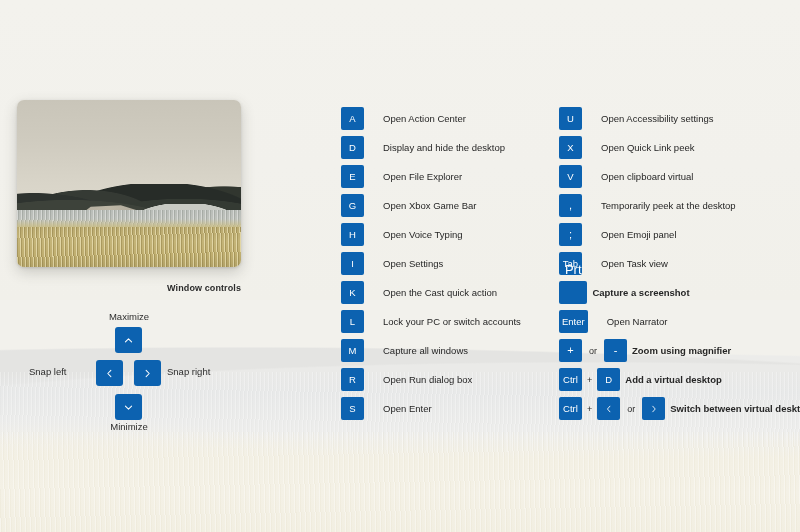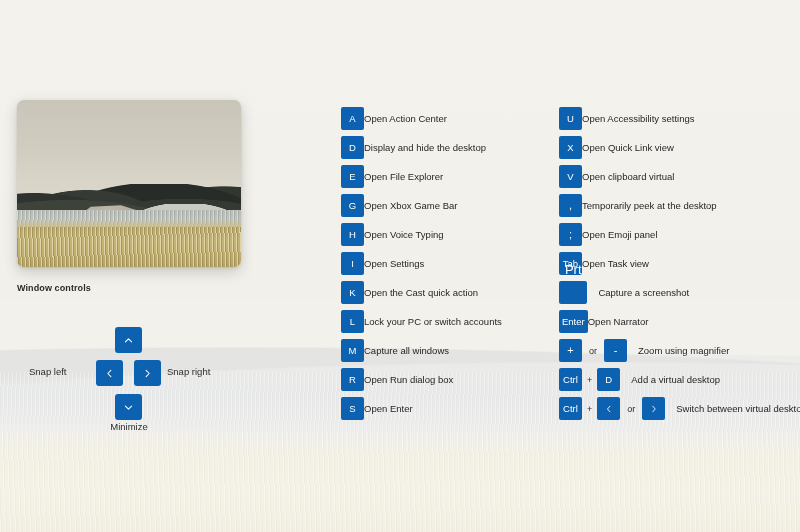--- a/index.html
+++ b/index.html
@@ -147,21 +147,21 @@
   }
   .thumb-grass-hi {
     position: absolute; left: 0; bottom: 24%; width: 100%; height: 5%;
     background: linear-gradient(180deg, rgba(198,186,134,0) 0%, rgba(201,188,131,0.85) 100%);
   }
 
   
   .wincontrols { position: absolute; left: 17px; top: 283px; width: 224px; }
 
   .wc-title {
-    text-align: left;
+    text-align: right;
     font-size: 9px;
     font-weight: bold;
     color: #2b2b2b;
     letter-spacing: .1px;
   }
 
   .wc-diagram { position: relative; height: 120px; margin-top: 20px; }
 
   .wc-key {
     position: absolute;
@@ -233,22 +233,23 @@
     color: #2d2d2d;
     padding: 0 5px;
     white-space: nowrap;
   }
   .joiner.wide { padding: 0 7px; }
 
   .desc {
     font-size: 9.5px;
     color: #262626;
     white-space: nowrap;
-  }
-  .desc.tight { margin-left: 11px; }
+    margin-left: 19px;
+  }
+  .desc.tight { margin-left: 5px; font-weight: bold; }
 </style>
 </head>
 <body>
 
 <div id="stage">
 
   <div class="bg-layer bg-sky"></div>
   <div class="bg-layer bg-hill-far"></div>
   <div class="bg-layer bg-ridge-a"></div>
   <div class="bg-layer bg-ridge-b"></div>
@@ -265,20 +266,21 @@
     <div class="thumb-midgrass"></div>
     <div class="thumb-grass-hi"></div>
     <div class="thumb-grass"></div>
   </div>
 
   <div class="wincontrols">
     <div class="wc-title">Window controls</div>
 
     <div class="wc-diagram">
 
+      <div class="wc-label wc-lbl-max">Maximize</div>
 
       <div class="wc-key wc-up">
         <span>
           <svg width="11" height="11" viewBox="0 0 16 16" fill="none" stroke="#ffffff" stroke-width="1.5" stroke-linecap="round" stroke-linejoin="round">
             <polyline points="3.5,10 8,5.5 12.5,10"></polyline>
           </svg>
         </span>
       </div>
 
       <div class="wc-key wc-left">
@@ -383,21 +385,21 @@
       <div class="row">
         <div class="key">
           <span>U</span>
         </div>
         <span class="desc">Open Accessibility settings</span>
       </div>
       <div class="row">
         <div class="key">
           <span>X</span>
         </div>
-        <span class="desc">Open Quick Link view</span>
+        <span class="desc">Open Quick Link peek</span>
       </div>
       <div class="row">
         <div class="key">
           <span>V</span>
         </div>
         <span class="desc">Open clipboard virtual</span>
       </div>
       <div class="row">
         <div class="key punct">
           <span>,</span>

